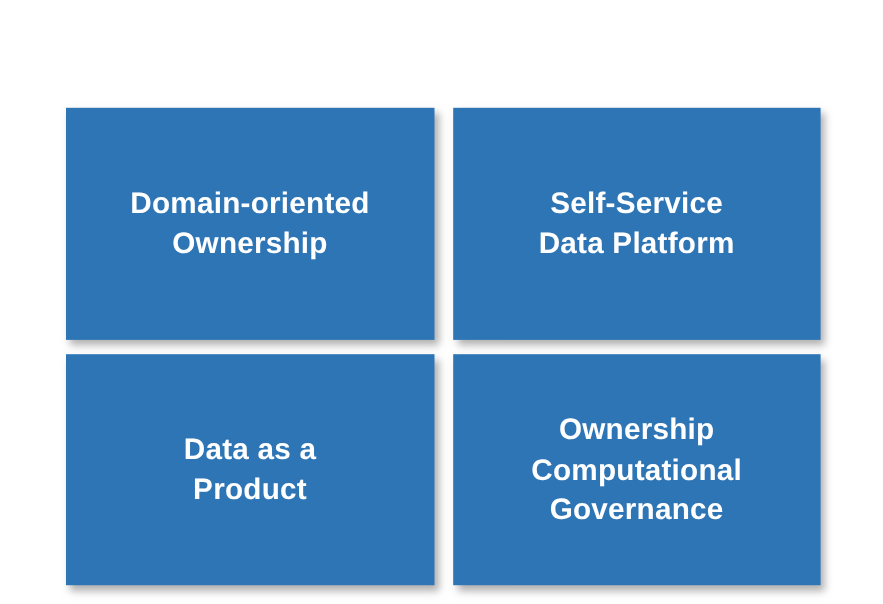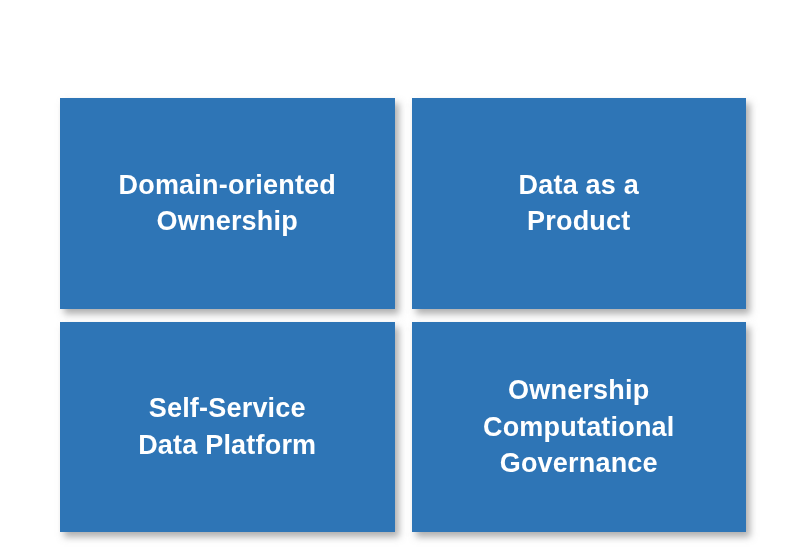--- a/index.html
+++ b/index.html
@@ -55,27 +55,27 @@
 
 <div class="canvas">
   <div class="grid">
 
     <div class="box">
       <span class="label">Domain-oriented
 Ownership</span>
     </div>
 
     <div class="box">
-      <span class="label">Data as a
-Product</span>
+      <span class="label">Self-Service
+Data Platform</span>
     </div>
 
     <div class="box">
-      <span class="label">Self-Service
-Data Platform</span>
+      <span class="label">Data as a
+Product</span>
     </div>
 
     <div class="box">
       <span class="label">Ownership
 Computational
 Governance</span>
     </div>
 
   </div>
 </div>

